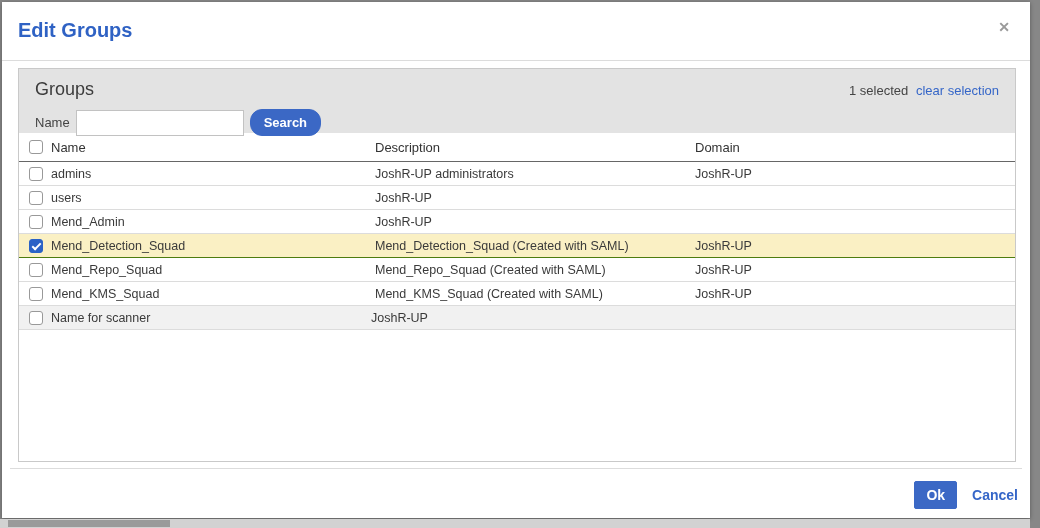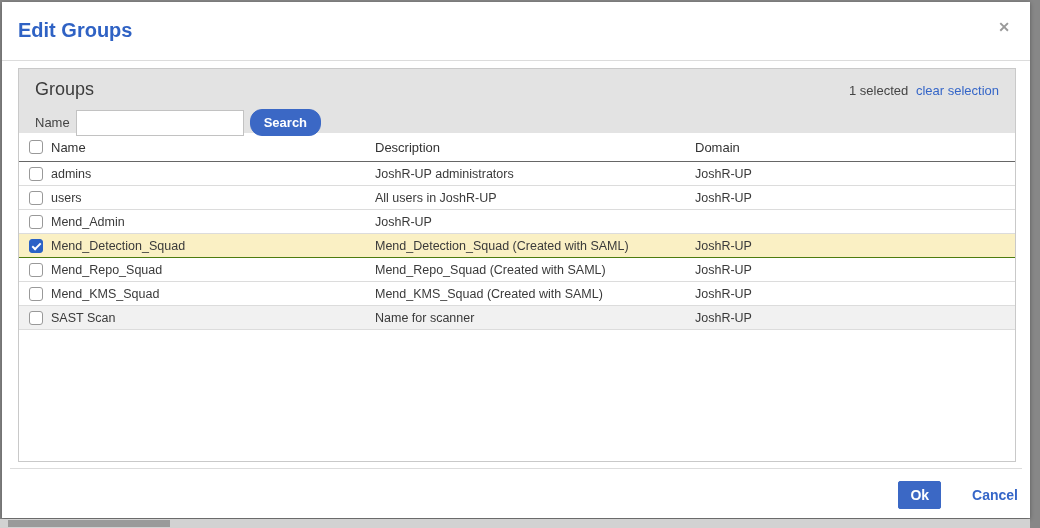--- a/index.html
+++ b/index.html
@@ -73,21 +73,21 @@
   .checkbox.checked { background:#2b62c6; border-color:#2b62c6; }
   .checkbox.checked::after {
     content:""; position:absolute; left:2px; top:3px; width:7px; height:3px;
     border-left:2px solid #fff; border-bottom:2px solid #fff; transform:rotate(-45deg);
   }
   .footer-divider {
     position:absolute; left:8px; right:8px; top:466px; border-top:1px solid #dcdcdc;
   }
   .footer {
     position:absolute; top:479px; right:12px;
-    display:flex; align-items:center; gap:31px;
+    display:flex; align-items:center; gap:15px;
   }
   .ok-btn {
     background:#3b68c5; border:1px solid #3b68c5; border-radius:2px;
     color:#fff; font-family:"Liberation Sans", sans-serif; font-size:14px; font-weight:700;
     padding:5px 11px; cursor:pointer;
   }
   .cancel-link { color:#3566c8; font-size:14px; font-weight:600; cursor:pointer; text-decoration:none; }
   .page-hscroll-track {
     position:absolute; left:0; right:10px; bottom:0; height:9px; background:#d2d2d2;
   }
@@ -136,21 +136,20 @@
           </span>
     <span class="cell c-name">admins</span>
     <span class="cell c-desc">JoshR-UP administrators</span>
     <span class="cell c-domain">JoshR-UP</span>
   </div>
         <div class="trow">
     <span class="cell c-check">
             <span class="checkbox"></span>
           </span>
     <span class="cell c-name">users</span>
-    <span class="cell c-desc">All users in JoshR-UP</span>
     <span class="cell c-domain">JoshR-UP</span>
   </div>
         <div class="trow">
     <span class="cell c-check">
             <span class="checkbox"></span>
           </span>
     <span class="cell c-name">Mend_Admin</span>
     <span class="cell c-domain">JoshR-UP</span>
   </div>
         <div class="trow selected">
@@ -174,21 +173,20 @@
             <span class="checkbox"></span>
           </span>
     <span class="cell c-name">Mend_KMS_Squad</span>
     <span class="cell c-desc">Mend_KMS_Squad (Created with SAML)</span>
     <span class="cell c-domain">JoshR-UP</span>
   </div>
         <div class="trow striped">
     <span class="cell c-check">
             <span class="checkbox"></span>
           </span>
-    <span class="cell c-name">SAST Scan</span>
     <span class="cell c-desc">Name for scanner</span>
     <span class="cell c-domain">JoshR-UP</span>
   </div>
       </div>
   </div>
 
   <div class="footer-divider"></div>
   <div class="footer">
     <button class="ok-btn">Ok</button>
     <a class="cancel-link">Cancel</a>

